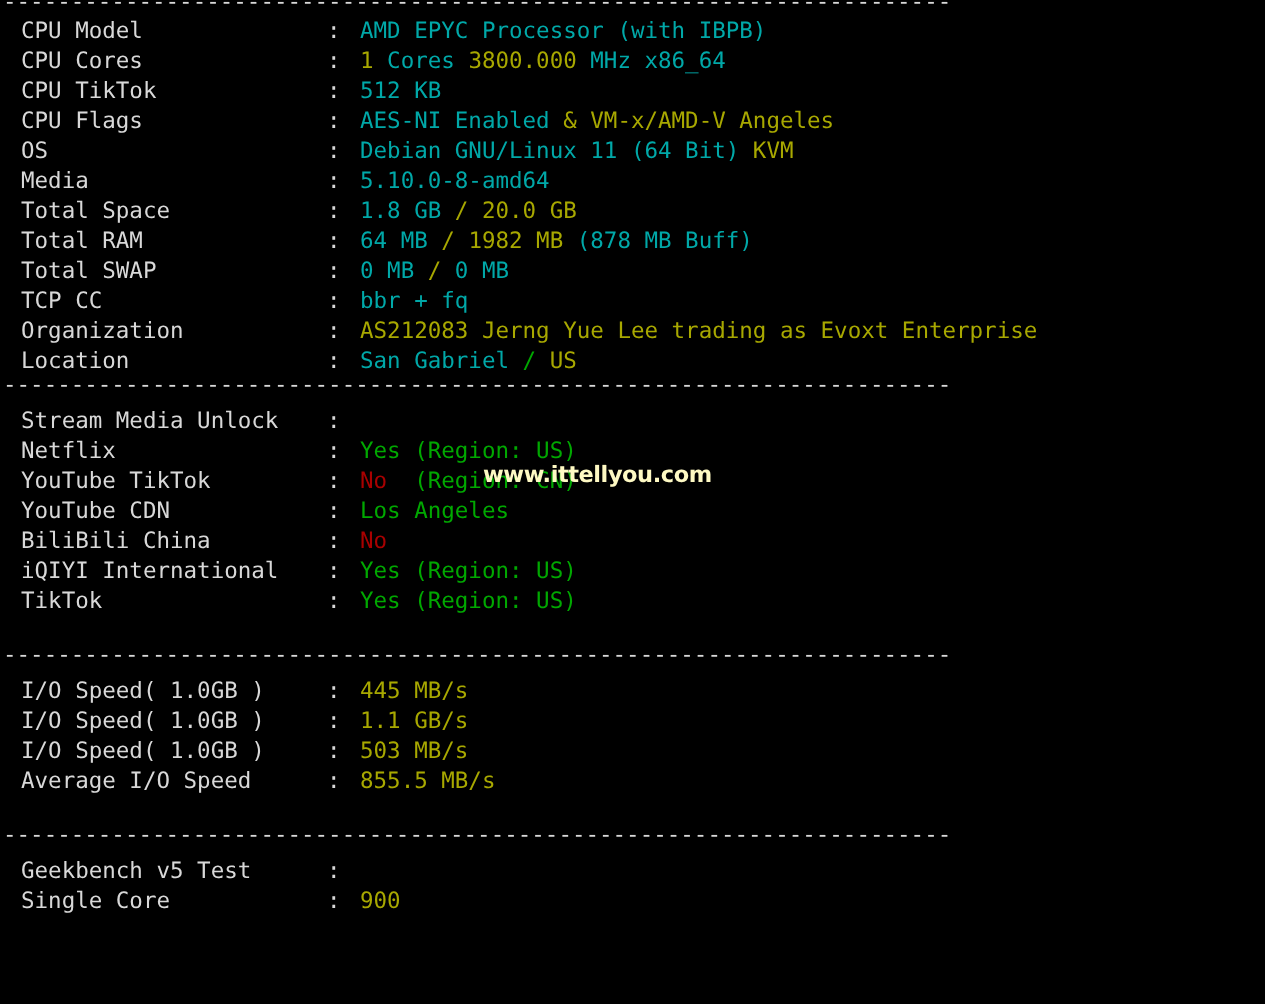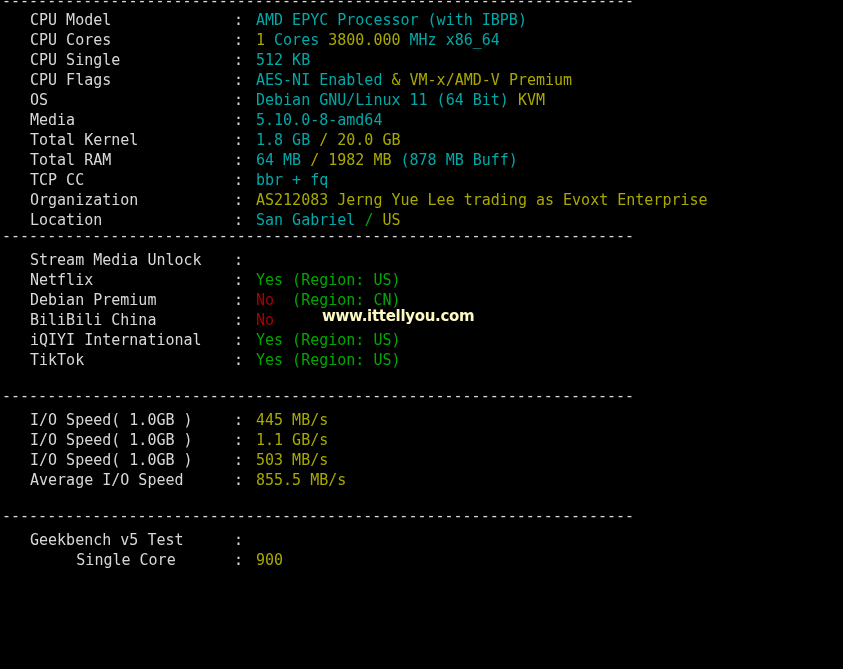--- a/index.html
+++ b/index.html
@@ -44,23 +44,22 @@
     height: 20px;
     line-height: 20px;
     white-space: pre;
     padding-left: 14px;
   }
   .label {
     display: inline-block;
     width: 204px;
     color: #d8d8d8;
     white-space: pre;
-    margin-left: 16px;
   }
-  .label.ralign { text-align: center; padding-right: 12px; width: 192px; }
+  .label.ralign { text-align: left; padding-right: 12px; width: 192px; }
   .colon {
     display: inline-block;
     width: 22px;
     color: #d8d8d8;
   }
   .val { white-space: pre; }
   .c-cyan   { color: #00a8a8; }
   .c-yellow { color: #a8a800; }
   .c-green  { color: #00a800; }
   .c-red    { color: #a80000; }
@@ -81,37 +80,39 @@
 </head>
 <body>
 
 <div class="term">
 
   <div class="sep sep-top"><span>----------------------------------------------------------------------</span></div>
 
   <div id="sec-system">
       <div class="row"><span class="label">CPU Model</span><span class="colon">:</span><span class="val"><span class="c-cyan">AMD EPYC Processor (with IBPB)</span></span></div>
       <div class="row"><span class="label">CPU Cores</span><span class="colon">:</span><span class="val"><span class="c-yellow">1 </span><span class="c-cyan">Cores </span><span class="c-yellow">3800.000 </span><span class="c-cyan">MHz </span><span class="c-cyan">x86_64</span></span></div>
-      <div class="row"><span class="label">CPU Single</span><span class="colon">:</span><span class="val"><span class="c-cyan">512 KB</span></span></div>
-      <div class="row"><span class="label">CPU Flags</span><span class="colon">:</span><span class="val"><span class="c-cyan">AES-NI Enabled </span><span class="c-yellow">&amp; </span><span class="c-yellow">VM-x/AMD-V </span><span class="c-yellow">Premium</span></span></div>
+      <div class="row"><span class="label">CPU TikTok</span><span class="colon">:</span><span class="val"><span class="c-cyan">512 KB</span></span></div>
+      <div class="row"><span class="label">CPU Flags</span><span class="colon">:</span><span class="val"><span class="c-cyan">AES-NI Enabled </span><span class="c-yellow">&amp; </span><span class="c-yellow">VM-x/AMD-V </span><span class="c-yellow">Angeles</span></span></div>
       <div class="row"><span class="label">OS</span><span class="colon">:</span><span class="val"><span class="c-cyan">Debian GNU/Linux 11 (64 Bit) </span><span class="c-yellow">KVM</span></span></div>
       <div class="row"><span class="label">Media</span><span class="colon">:</span><span class="val"><span class="c-cyan">5.10.0-8-amd64</span></span></div>
-      <div class="row"><span class="label">Total Kernel</span><span class="colon">:</span><span class="val"><span class="c-cyan">1.8 GB </span><span class="c-yellow">/ </span><span class="c-yellow">20.0 GB</span></span></div>
+      <div class="row"><span class="label">Total Space</span><span class="colon">:</span><span class="val"><span class="c-cyan">1.8 GB </span><span class="c-yellow">/ </span><span class="c-yellow">20.0 GB</span></span></div>
       <div class="row"><span class="label">Total RAM</span><span class="colon">:</span><span class="val"><span class="c-cyan">64 MB </span><span class="c-yellow">/ </span><span class="c-yellow">1982 MB </span><span class="c-cyan">(878 MB Buff)</span></span></div>
+      <div class="row"><span class="label">Total SWAP</span><span class="colon">:</span><span class="val"><span class="c-cyan">0 MB </span><span class="c-yellow">/ </span><span class="c-cyan">0 MB</span></span></div>
       <div class="row"><span class="label">TCP CC</span><span class="colon">:</span><span class="val"><span class="c-cyan">bbr + fq</span></span></div>
       <div class="row"><span class="label">Organization</span><span class="colon">:</span><span class="val"><span class="c-yellow">AS212083 Jerng Yue Lee trading as Evoxt Enterprise</span></span></div>
       <div class="row"><span class="label">Location</span><span class="colon">:</span><span class="val"><span class="c-cyan">San Gabriel </span><span class="c-green">/ </span><span class="c-yellow">US</span></span></div>
     </div>
 
   <div class="sep"><span>----------------------------------------------------------------------</span></div>
 
   <div id="sec-stream">
       <div class="row"><span class="label">Stream Media Unlock</span><span class="colon">:</span><span class="val"></span></div>
       <div class="row"><span class="label">Netflix</span><span class="colon">:</span><span class="val"><span class="c-green">Yes (Region: US)</span></span></div>
-      <div class="row"><span class="label">Debian Premium</span><span class="colon">:</span><span class="val"><span class="c-red">No</span><span class="c-green">  (Region: CN)</span></span></div>
+      <div class="row"><span class="label">YouTube TikTok</span><span class="colon">:</span><span class="val"><span class="c-red">No</span><span class="c-green">  (Region: CN)</span></span></div>
+      <div class="row"><span class="label">YouTube CDN</span><span class="colon">:</span><span class="val"><span class="c-green">Los Angeles</span></span></div>
       <div class="row"><span class="label">BiliBili China</span><span class="colon">:</span><span class="val"><span class="c-red">No</span></span></div>
       <div class="row"><span class="label">iQIYI International</span><span class="colon">:</span><span class="val"><span class="c-green">Yes (Region: US)</span></span></div>
       <div class="row"><span class="label">TikTok</span><span class="colon">:</span><span class="val"><span class="c-green">Yes (Region: US)</span></span></div>
     </div>
 
   <div class="blank"></div>
 
   <div class="sep"><span>----------------------------------------------------------------------</span></div>
 
   <div id="sec-io">

